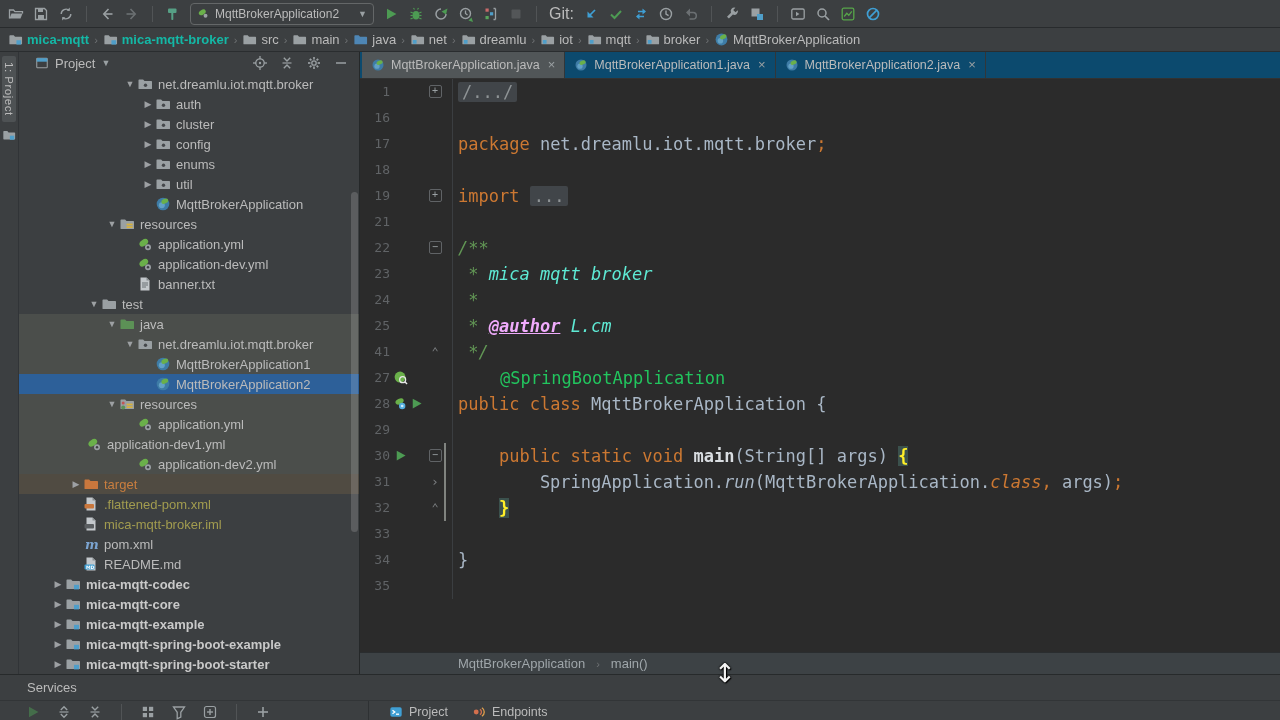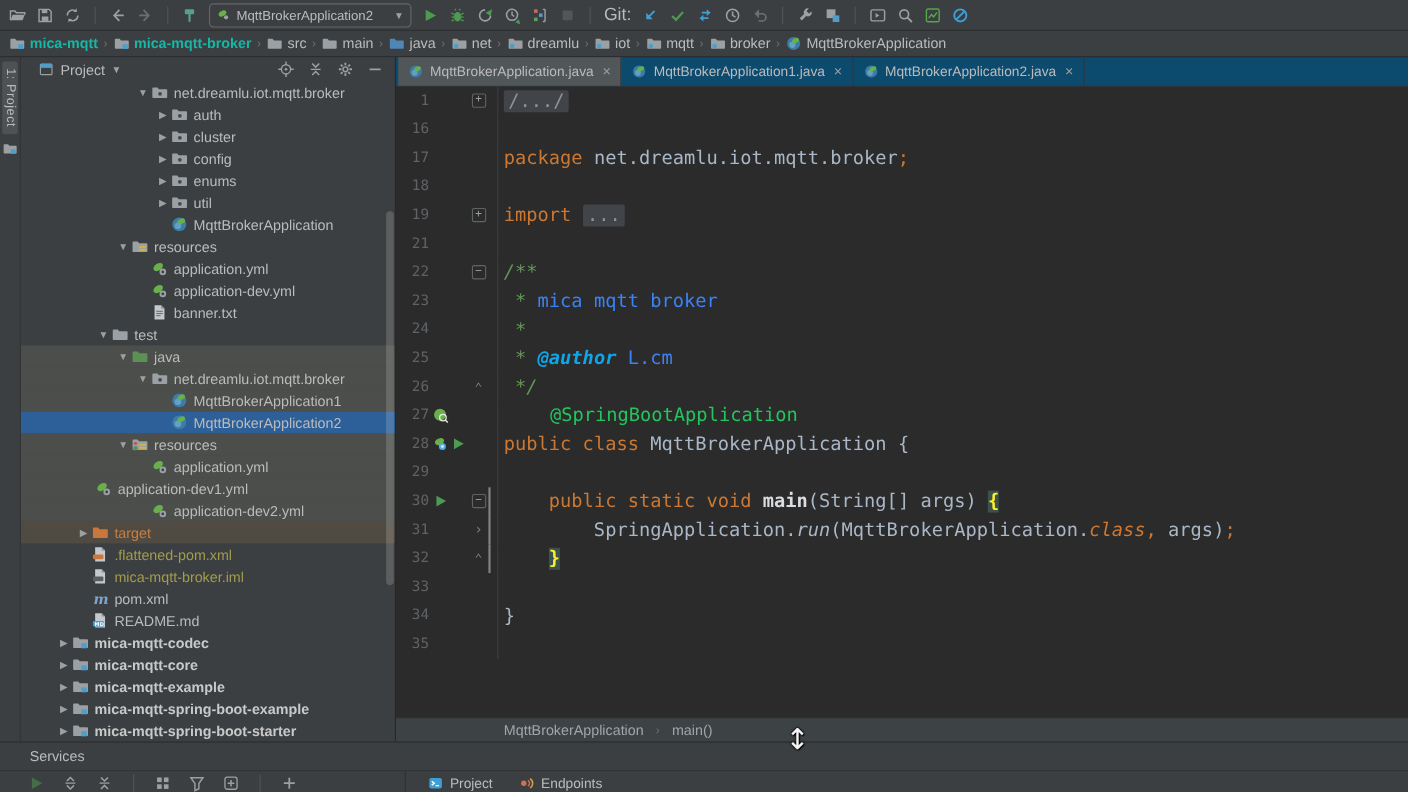--- a/index.html
+++ b/index.html
@@ -53,22 +53,22 @@
   .tab .x{color:#9aa0a3;font-size:13px;margin-left:2px;}
   .code{height:574px;position:relative;font-family:"DejaVu Sans Mono",monospace;font-size:17px;overflow:hidden;}
   .gline{height:26px;line-height:26px;display:flex;position:relative;white-space:pre;}
   .lnum{width:30px;text-align:right;color:#606366;font-size:13px;font-family:"DejaVu Sans Mono",monospace;flex:none;}
   .gicon{width:32px;flex:none;display:flex;align-items:center;gap:1px;padding-left:3px;}
   .gfold{width:20px;flex:none;display:flex;align-items:center;justify-content:center;color:#7b7e80;font-size:11px;}
   .fbox{width:11px;height:11px;border:1px solid #606366;border-radius:2px;line-height:9px;text-align:center;font-size:10px;color:#9aa0a3;}
   .ctext{flex:1;border-left:1px solid #3b3e41;margin-left:7px;padding-left:5px;color:#a9b7c6;min-width:0;}
   .vcs{position:absolute;left:84px;top:0;bottom:0;width:2px;background:#80837f;}
   .kw{color:#cc7832;} .pl{color:#a9b7c6;}
-  .doc{color:#629755;font-style:italic;} .doci{color:#3b82f6;}
-  .doct{color:#0ea5e9;font-style:italic;font-weight:bold;}
+  .doc{color:#629755;font-style:italic;} .doci{color:#5eead4;font-style:italic;}
+  .doct{color:#f0abfc;font-style:italic;font-weight:bold;text-decoration:underline;}
   .ann{color:#22c55e;margin-left:42px;}
   .meth{color:#d9dde1;font-weight:bold;}
   .pli{color:#a9b7c6;font-style:italic;}
   .kwi{color:#cc7832;font-style:italic;}
   .folded{background:#414549;color:#8f9496;border-radius:2px;padding:0 4px;}
   .brace{background:#3b514d;color:#ffef28;font-weight:bold;}
   .ebread{height:21px;background:#3d4245;border-top:1px solid #2a2d2f;display:flex;align-items:center;
           padding-left:98px;gap:9px;font-size:13px;color:#9fa6aa;}
   
   .svc-head{height:25px;background:#3c3f41;border-top:1px solid #272a2b;display:flex;align-items:center;
@@ -791,21 +791,21 @@
           <div class="gline"><span class="lnum">1</span><span class="gicon"></span><span class="gfold"><span class="fbox">+</span></span><span class="ctext"><span class="folded">/.../</span></span></div>
           <div class="gline"><span class="lnum">16</span><span class="gicon"></span><span class="gfold"></span><span class="ctext"></span></div>
           <div class="gline"><span class="lnum">17</span><span class="gicon"></span><span class="gfold"></span><span class="ctext"><span class="kw">package</span><span class="pl"> net.dreamlu.iot.mqtt.broker</span><span class="kw">;</span></span></div>
           <div class="gline"><span class="lnum">18</span><span class="gicon"></span><span class="gfold"></span><span class="ctext"></span></div>
           <div class="gline"><span class="lnum">19</span><span class="gicon"></span><span class="gfold"><span class="fbox">+</span></span><span class="ctext"><span class="kw">import</span><span class="pl"> </span><span class="folded">...</span></span></div>
           <div class="gline"><span class="lnum">21</span><span class="gicon"></span><span class="gfold"></span><span class="ctext"></span></div>
           <div class="gline"><span class="lnum">22</span><span class="gicon"></span><span class="gfold"><span class="fbox">−</span></span><span class="ctext"><span class="doc">/**</span></span></div>
           <div class="gline"><span class="lnum">23</span><span class="gicon"></span><span class="gfold"></span><span class="ctext"><span class="doc"> * </span><span class="doci">mica mqtt broker</span></span></div>
           <div class="gline"><span class="lnum">24</span><span class="gicon"></span><span class="gfold"></span><span class="ctext"><span class="doc"> *</span></span></div>
           <div class="gline"><span class="lnum">25</span><span class="gicon"></span><span class="gfold"></span><span class="ctext"><span class="doc"> * </span><span class="doct">@author</span><span class="doc"> </span><span class="doci">L.cm</span></span></div>
-          <div class="gline"><span class="lnum">26</span><span class="gicon"></span><span class="gfold"><span style="font-size:12px">⌃</span></span><span class="ctext"><span class="doc"> */</span></span></div>
+          <div class="gline"><span class="lnum">41</span><span class="gicon"></span><span class="gfold"><span style="font-size:12px">⌃</span></span><span class="ctext"><span class="doc"> */</span></span></div>
           <div class="gline"><span class="lnum">27</span><span class="gicon"><span class="ico" style="width:15px;height:15px"><svg width="15" height="15" viewBox="0 0 16 16">
                   <circle cx="7.5" cy="7.5" r="5.8" fill="#6ab04a"></circle>
                   <circle cx="10.3" cy="10.3" r="3.2" fill="none" stroke="#e8e8e8" stroke-width="1.3"></circle>
                   <line x1="12.6" y1="12.6" x2="15" y2="15" stroke="#e8e8e8" stroke-width="1.5"></line>
                 </svg></span></span><span class="gfold"></span><span class="ctext"><span class="ann">@SpringBootApplication</span></span></div>
           <div class="gline"><span class="lnum">28</span><span class="gicon"><span class="ico" style="width:15px;height:15px"><svg width="15" height="15" viewBox="0 0 16 16">
                   <ellipse cx="7" cy="5.8" rx="4.6" ry="3" fill="#6ab04a" transform="rotate(-25 7 5.8)"></ellipse>
                   <circle cx="9.8" cy="10.6" r="3.4" fill="#55aee0"></circle>
                   <circle cx="9.8" cy="10.6" r="1.4" fill="#cfeafa"></circle>
                 </svg></span><span class="ico" style="width:15px;height:15px"><svg width="15" height="15" viewBox="0 0 16 16">

